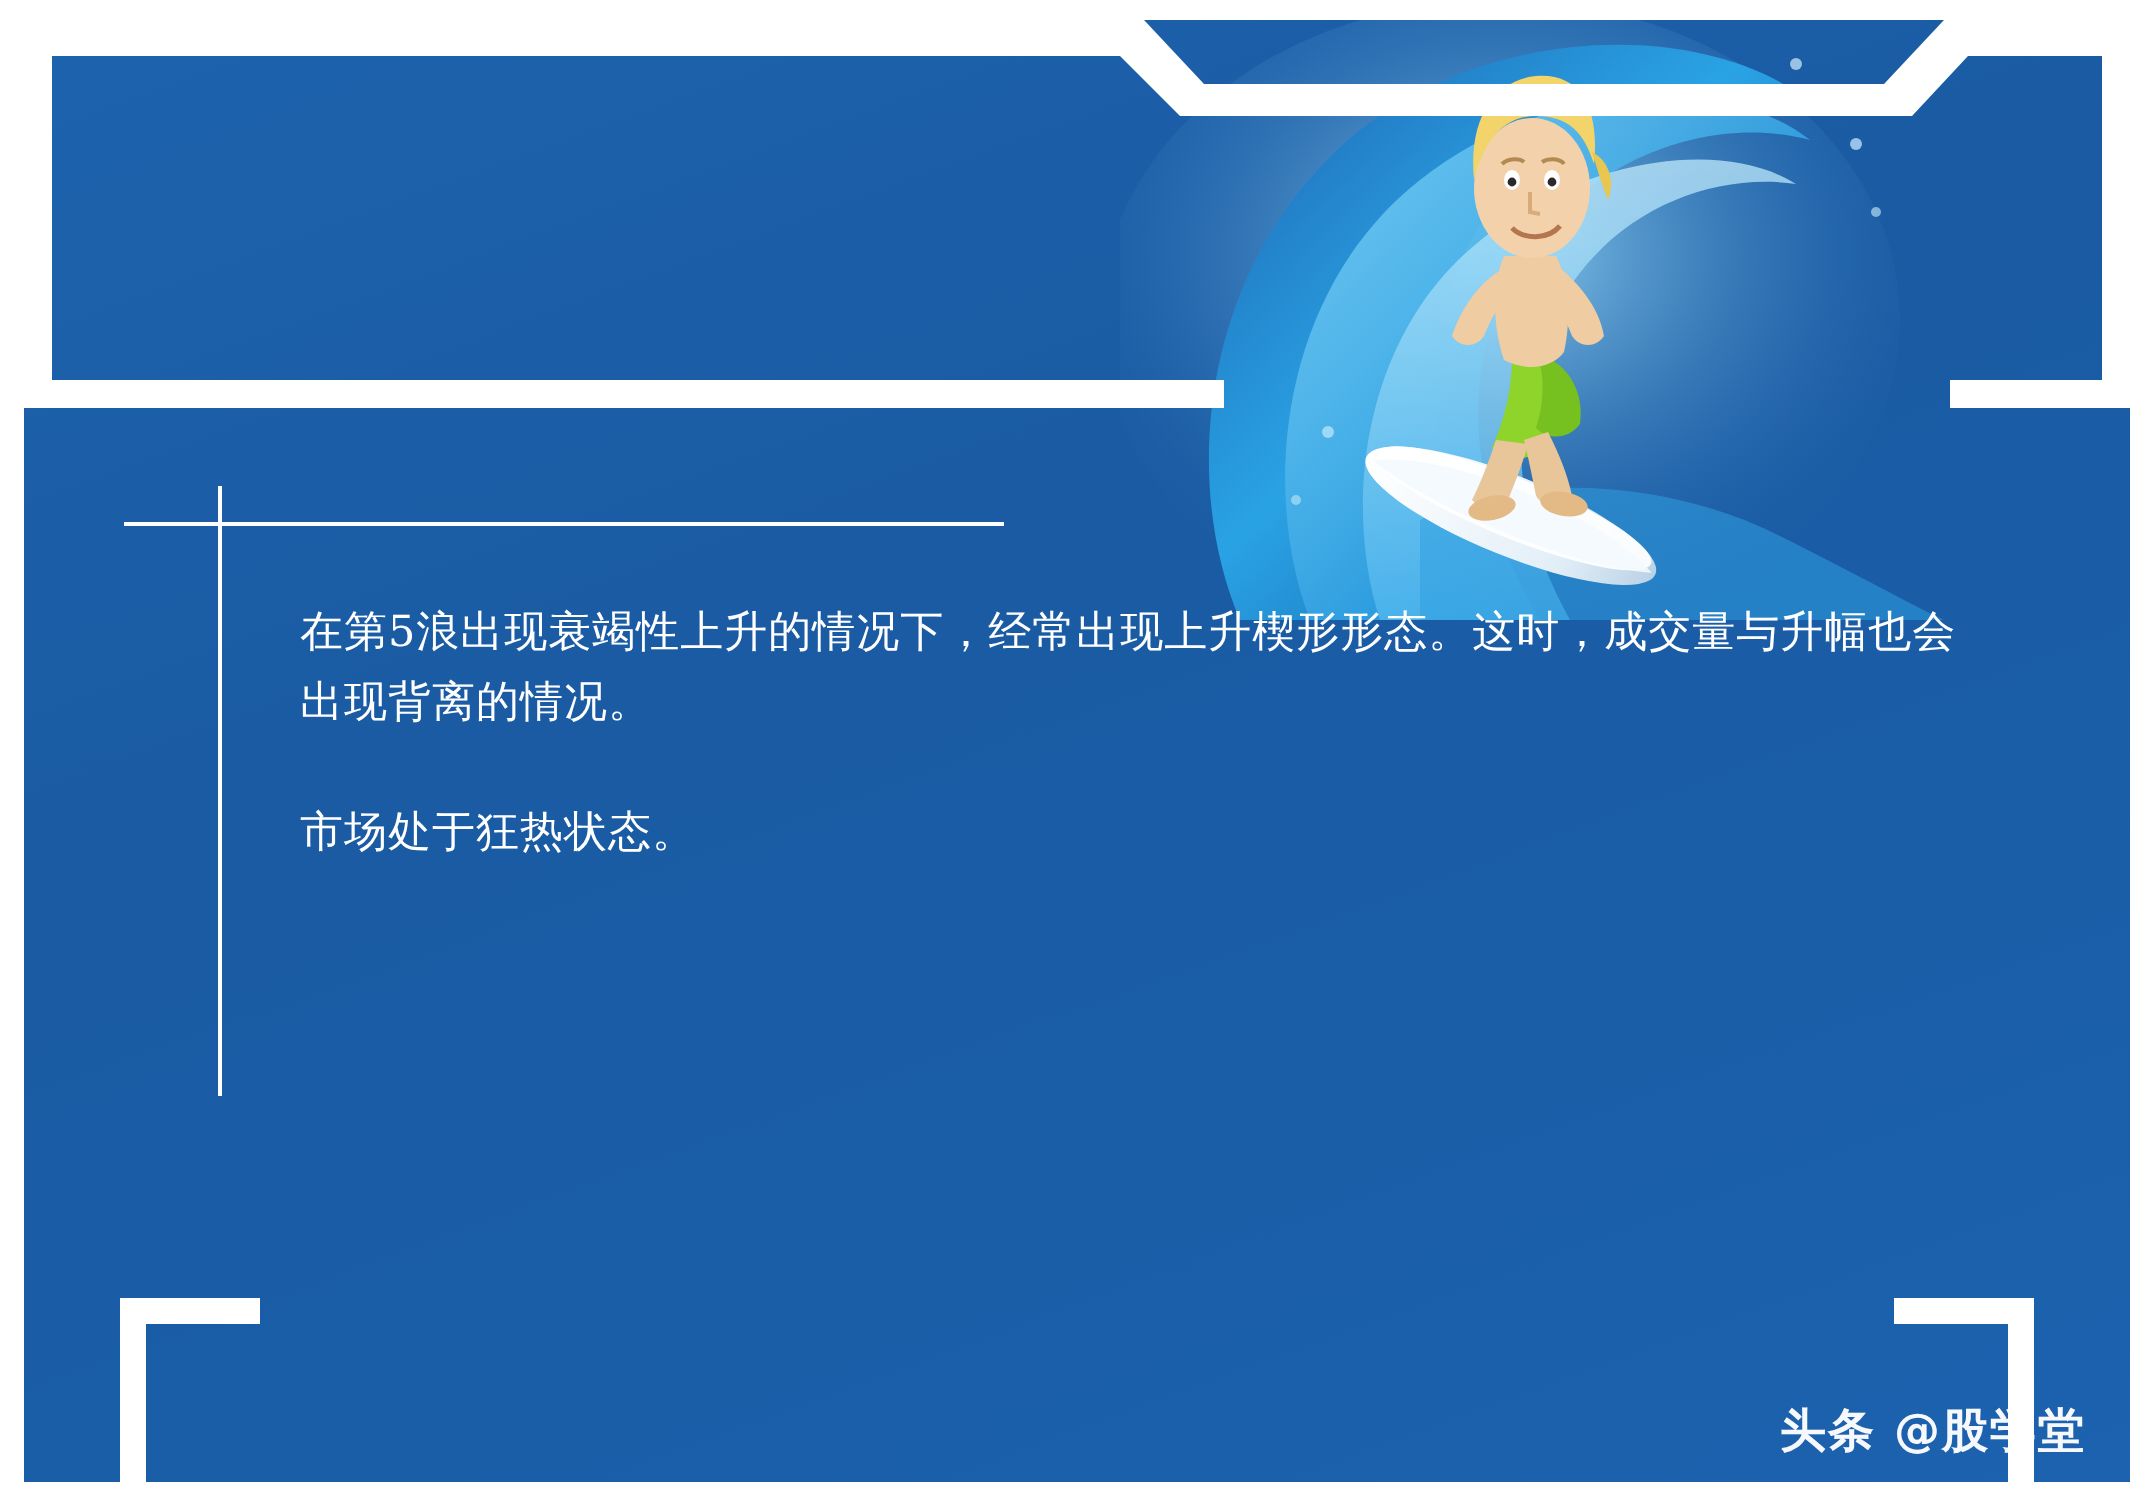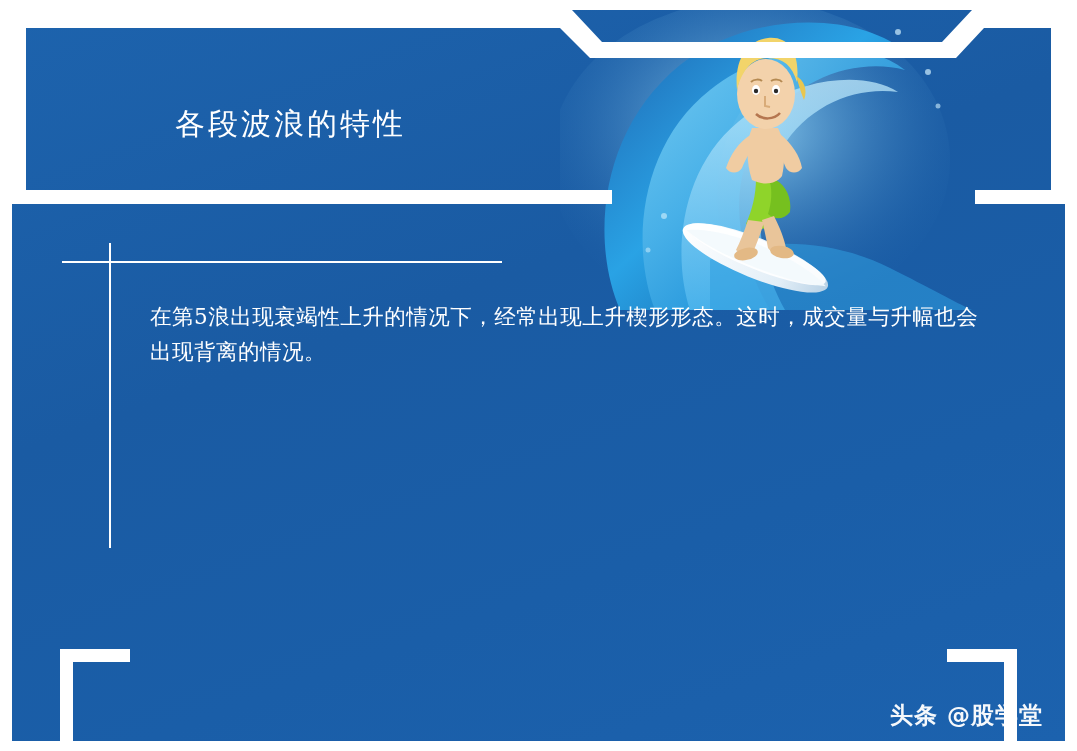--- a/index.html
+++ b/index.html
@@ -326,33 +326,33 @@
   <div class="left-white-bar"></div>
   <div class="right-white-bar"></div>
   <div class="white-under-title"></div>
   <div class="white-under-title-right"></div>
 
   <div class="frame-left"></div>
   <div class="frame-right"></div>
   <div class="frame-top"></div>
   <div class="frame-bottom"></div>
 
-  <div class="title-cn">各段波浪的特性</div>
 
   <div class="deco-h"></div>
   <div class="deco-v"></div>
 
   <div class="corner-bl">
     <div class="v"></div>
     <div class="h"></div>
   </div>
   <div class="corner-br">
     <div class="v"></div>
     <div class="h"></div>
   </div>
 
   <div class="content">
     <p class="para">在第5浪出现衰竭性上升的情况下，经常出现上升楔形形态。这时，成交量与升幅也会出现背离的情况。</p>
+    <p class="para">市场处于狂热状态。</p>
   </div>
 
   <div class="watermark">头条 @股学堂</div>
 
 </div>
 
 </body></html>

